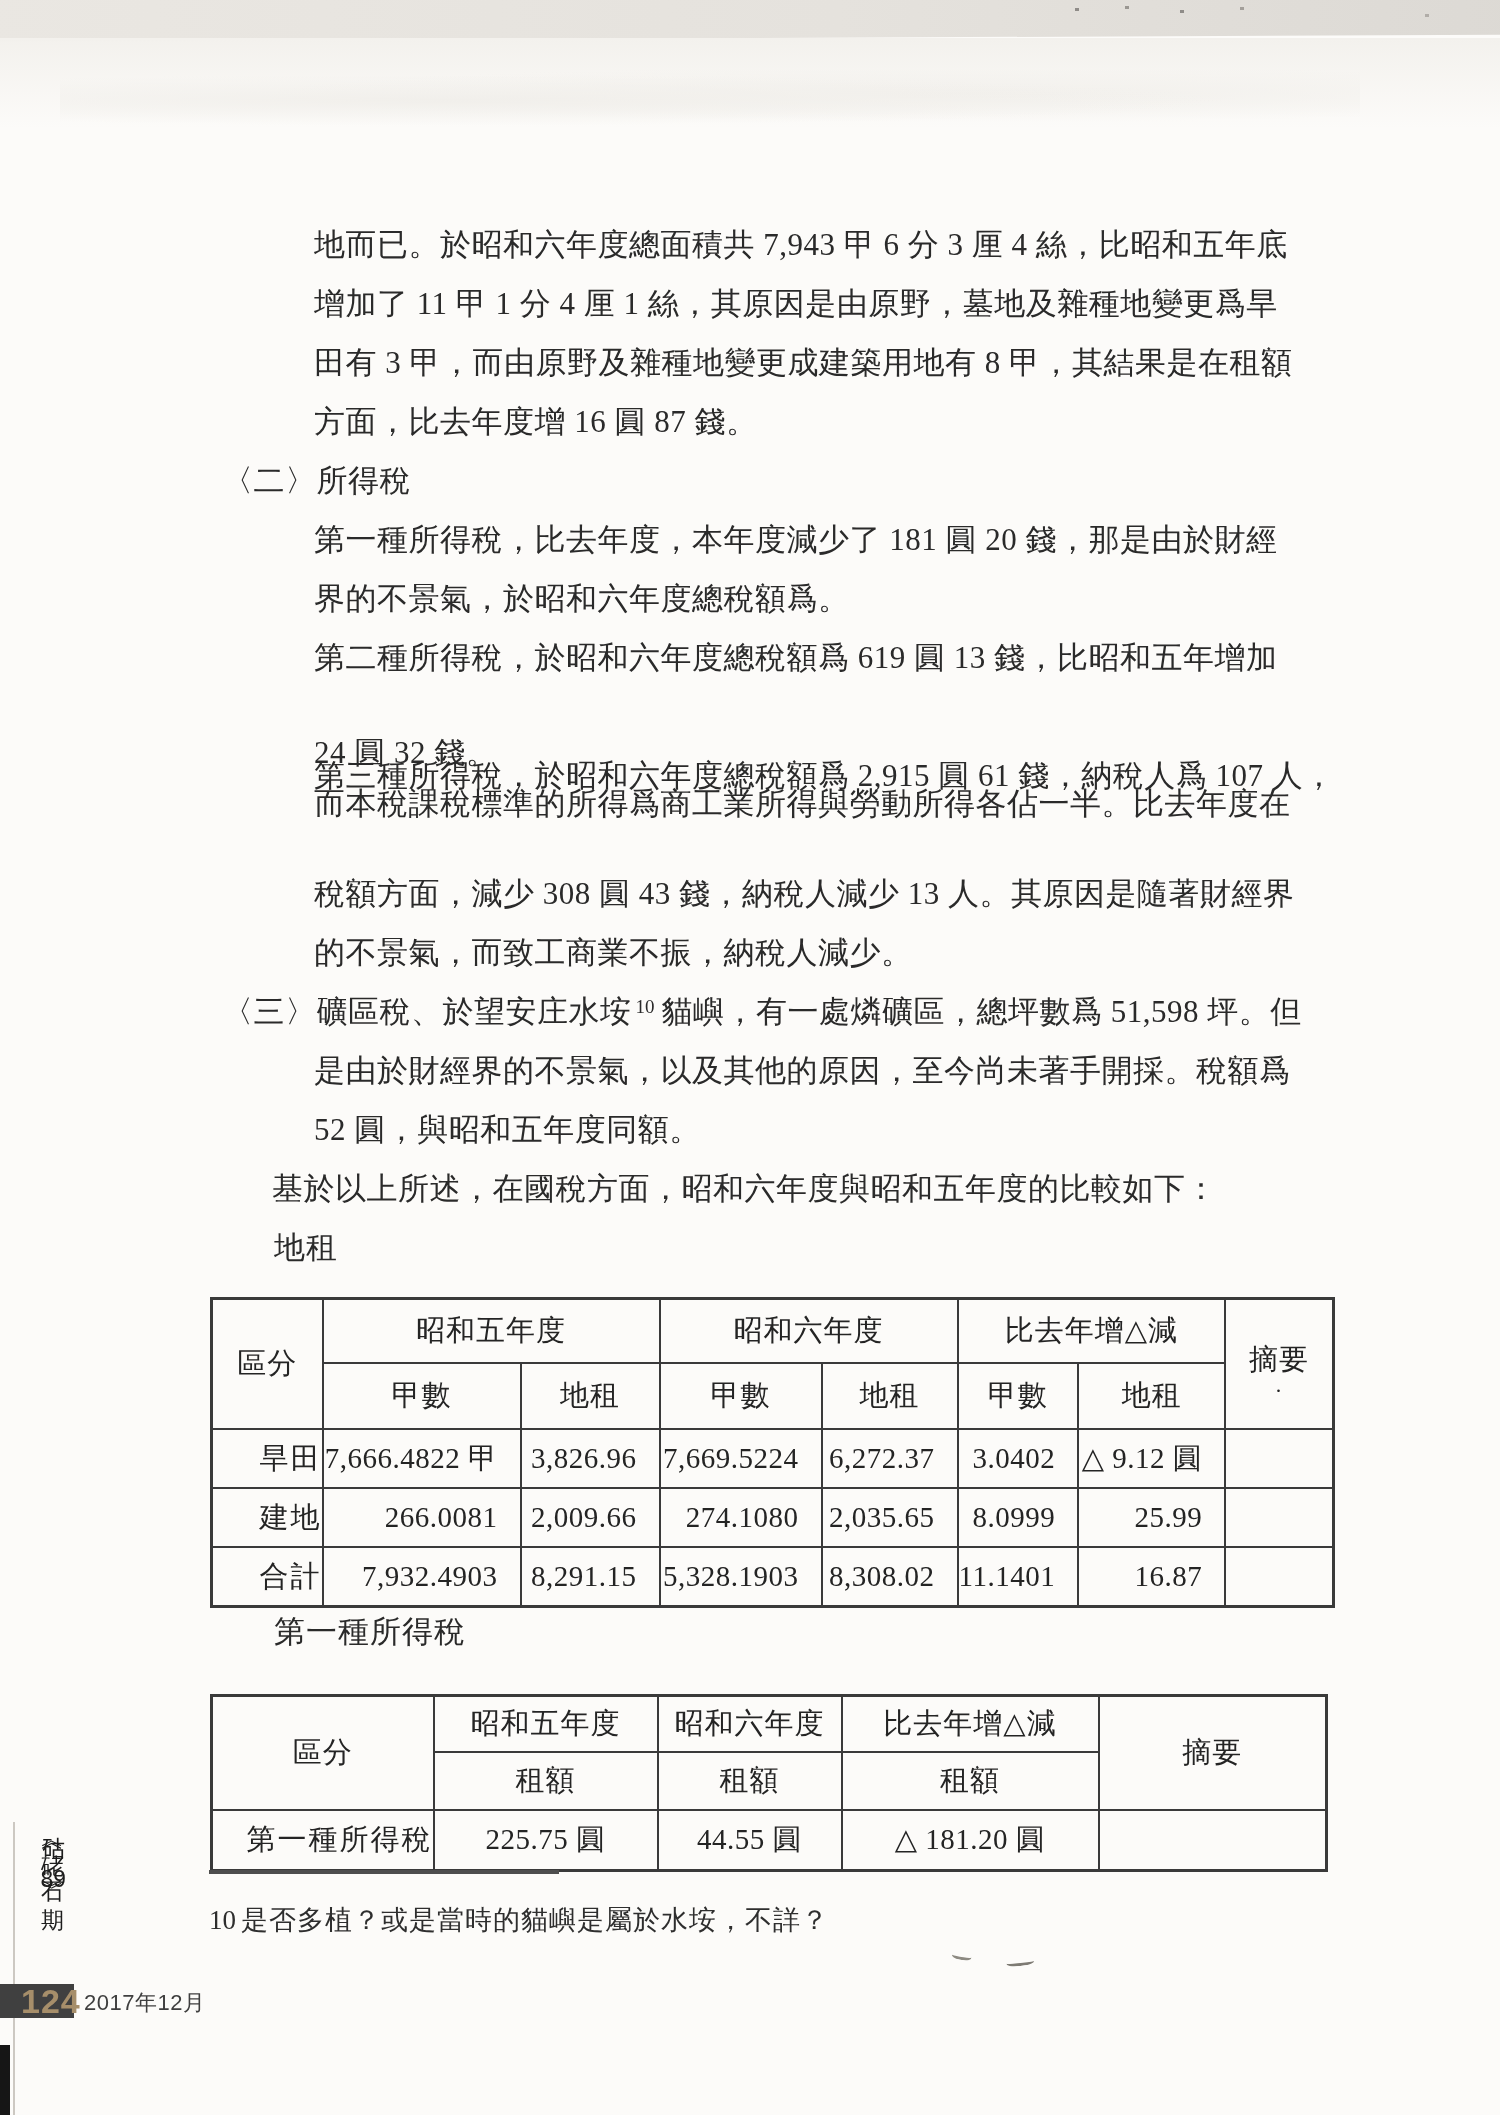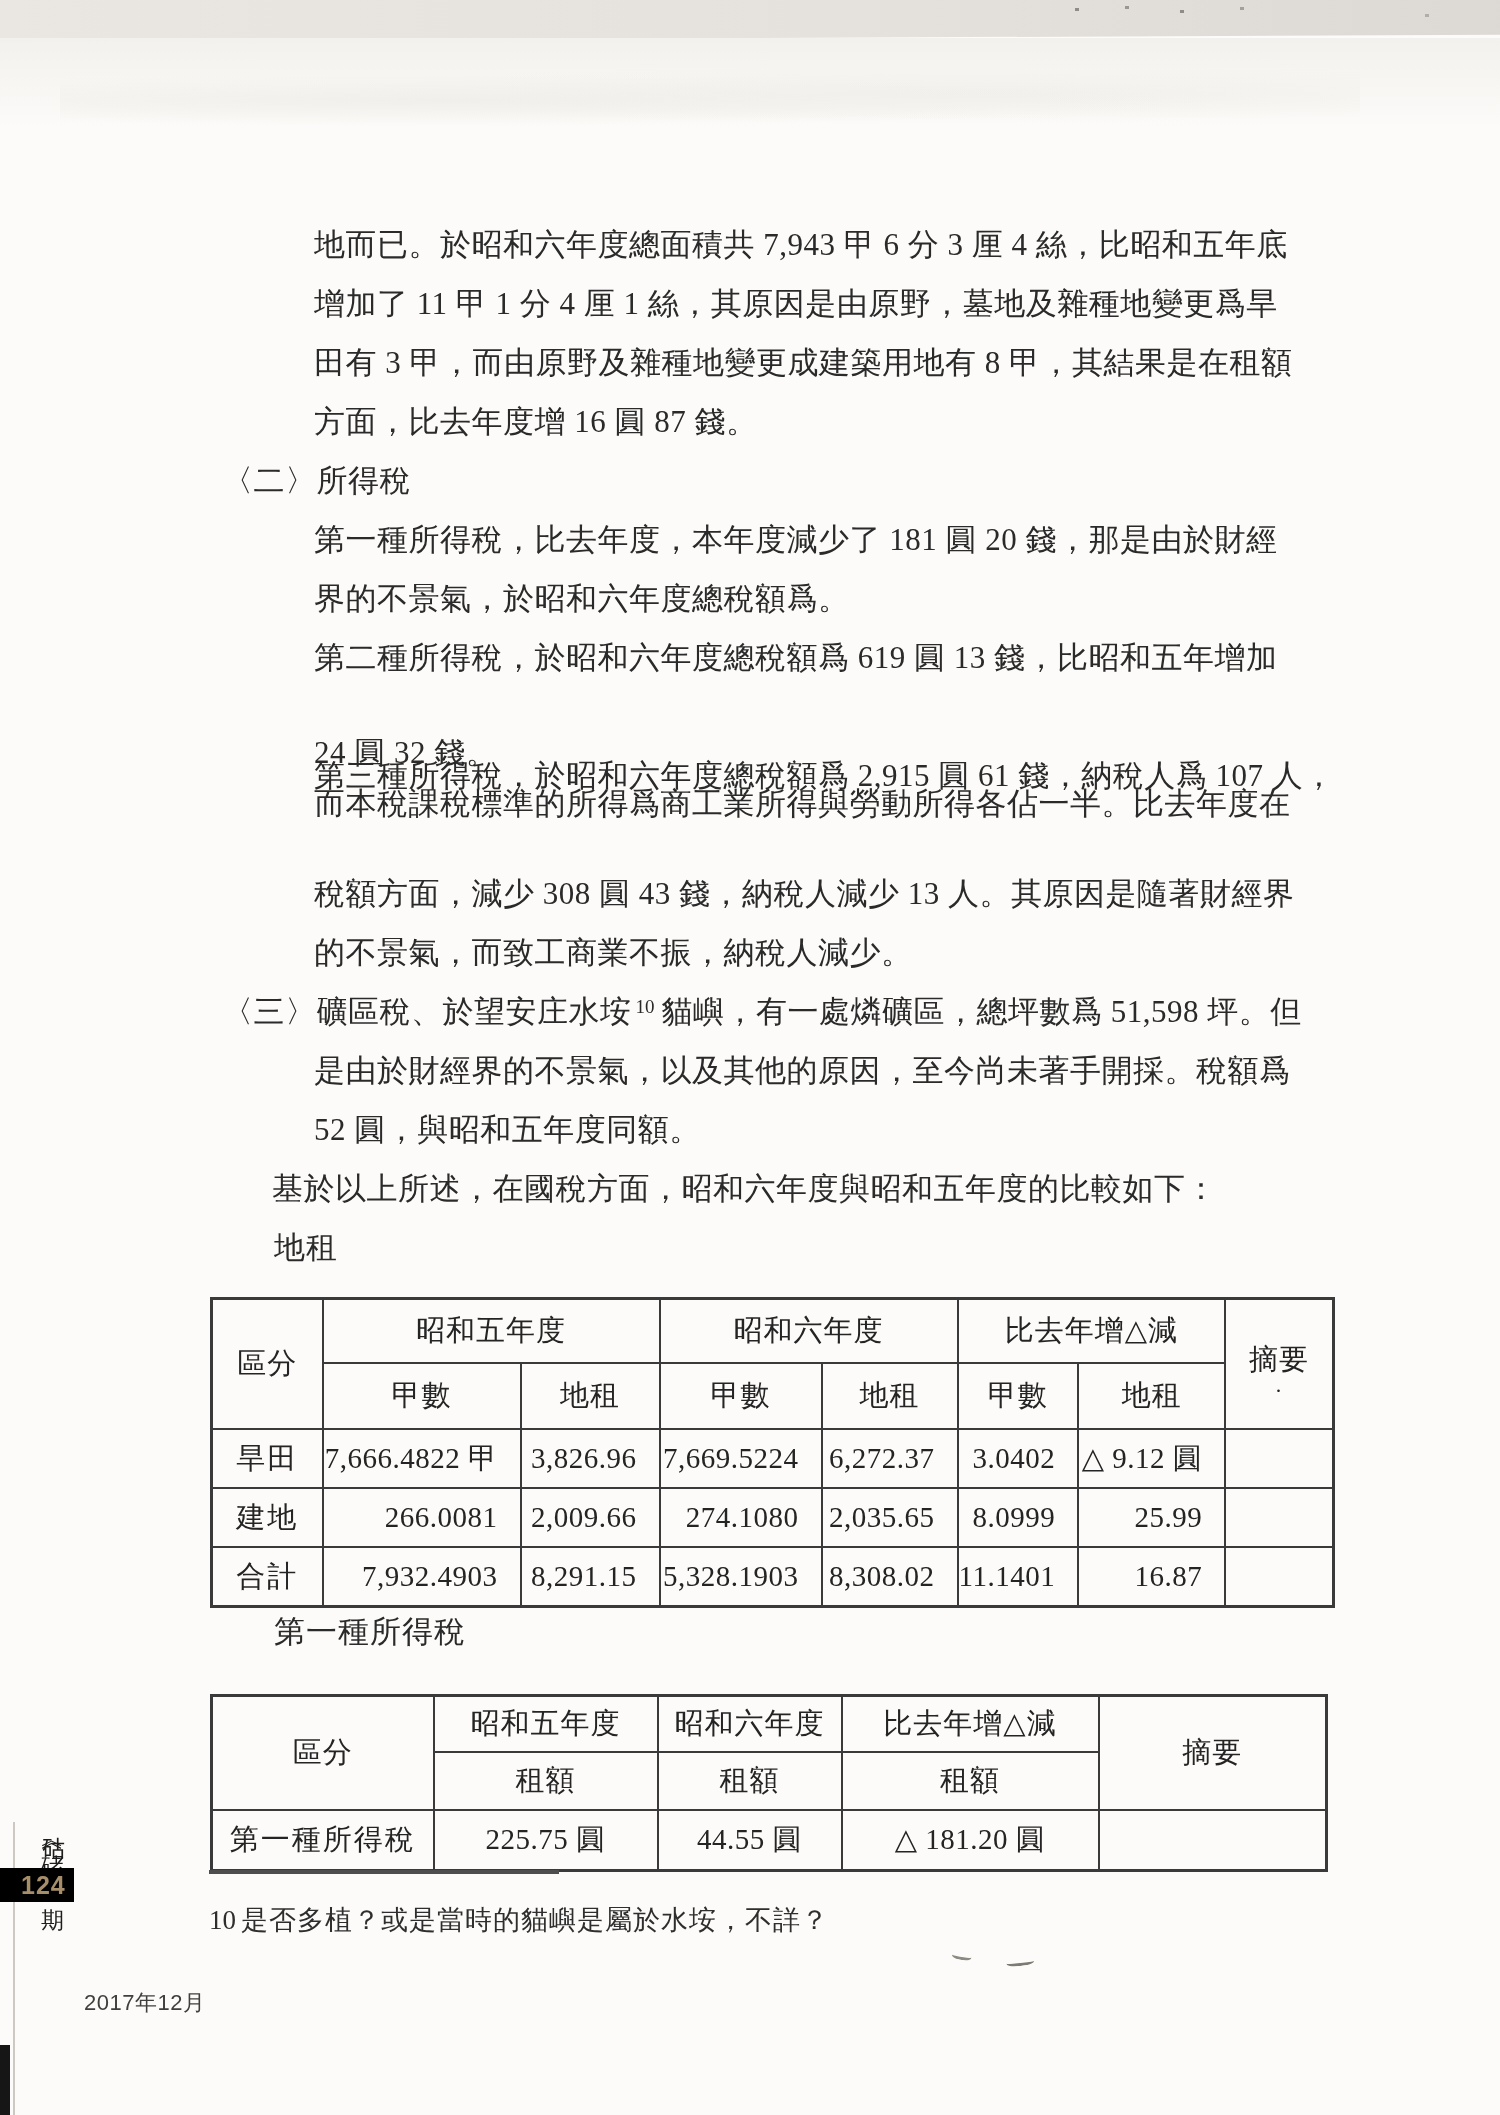--- a/index.html
+++ b/index.html
@@ -46,39 +46,39 @@
   .ttab th,.ttab td{border:2px solid #3a3a3a;font-weight:normal;font-size:29px;
         padding:0;overflow:hidden;}
   .ttab th{text-align:center;letter-spacing:1px;}
   .t1 .h1 th{height:62px;}
   .t1 .h2 th{height:64px;}
   .t1 td{height:57px;}
   .t2 .h1 th{height:54px;}
   .t2 .h2 th{height:56px;}
   .t2 td{height:58px;}
   td.num{text-align:right;padding-right:22px;letter-spacing:0.5px;}
-  td.lbl{text-align:center;letter-spacing:2px;}
+  td.lbl{text-align:right;letter-spacing:2px;}
   td.ctr{text-align:center;letter-spacing:0.5px;}
   .dot{display:block;font-size:22px;line-height:6px;text-align:center;margin-top:2px;}
 
   
   .fnrule{position:absolute;left:209px;top:1870px;width:350px;height:4px;background:#4e4e4e;}
   .footnote{position:absolute;left:209px;top:1902px;font-size:27px;line-height:36px;
     white-space:nowrap;color:#2e2e2e;letter-spacing:1px;}
   .footnote .no{margin-right:5px;letter-spacing:0;}
 
   
   .vtitle{position:absolute;left:38px;top:1834px;height:190px;
     writing-mode:vertical-rl;text-orientation:mixed;
     font-size:23px;letter-spacing:2px;color:#1d1d1d;line-height:30px;
     font-family:"Liberation Sans","DejaVu Sans",sans-serif;}
   .tcy{text-combine-upright:all;}
-  .pagebadge{position:absolute;left:0;top:1868px;width:74px;height:34px;background:#000000;
+  .pagebadge{position:absolute;left:0;top:1984px;width:74px;height:34px;background:#404040;
     font-family:"Liberation Sans","DejaVu Sans",sans-serif;font-weight:bold;
-    font-size:25px;line-height:34px;color:#a68e6a;padding-left:21px;box-sizing:border-box;
+    font-size:34px;line-height:34px;color:#a68e6a;padding-left:21px;box-sizing:border-box;
     letter-spacing:1px;}
   .issuedate{position:absolute;left:84px;top:1990px;
     font-family:"Liberation Sans","DejaVu Sans",sans-serif;
     font-size:22px;line-height:26px;color:#3f3f3f;letter-spacing:0.5px;white-space:nowrap;}
 </style>
 </head>
 <body>
 
 <div class="topband"></div>
 <div class="topfade"></div>

